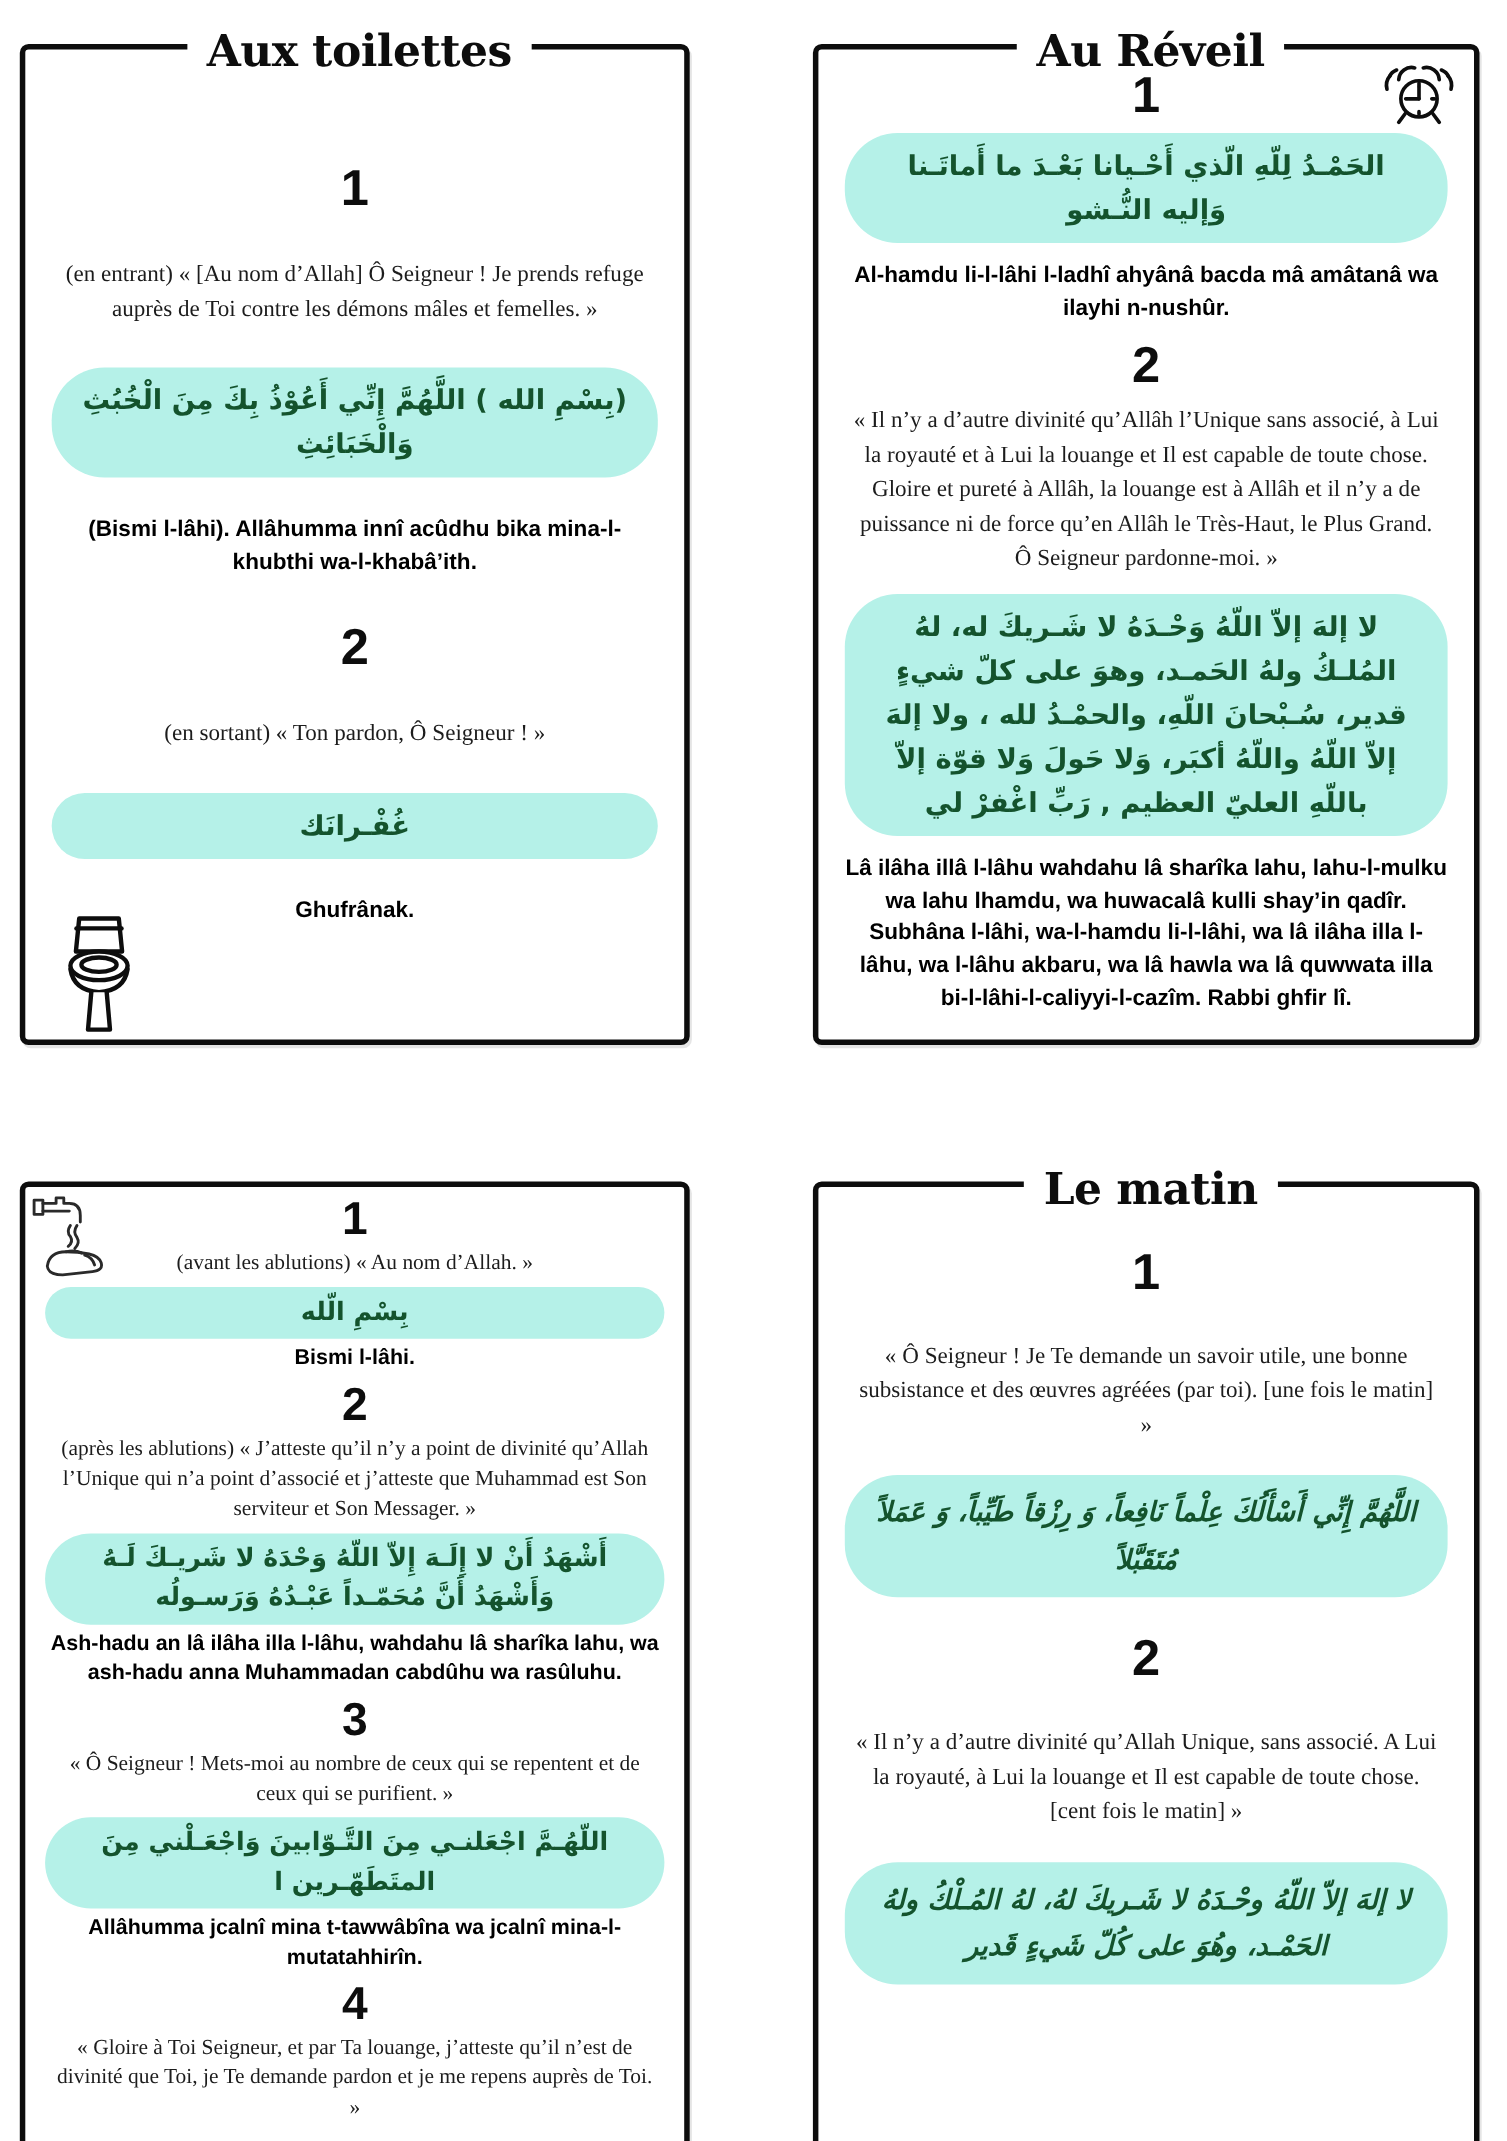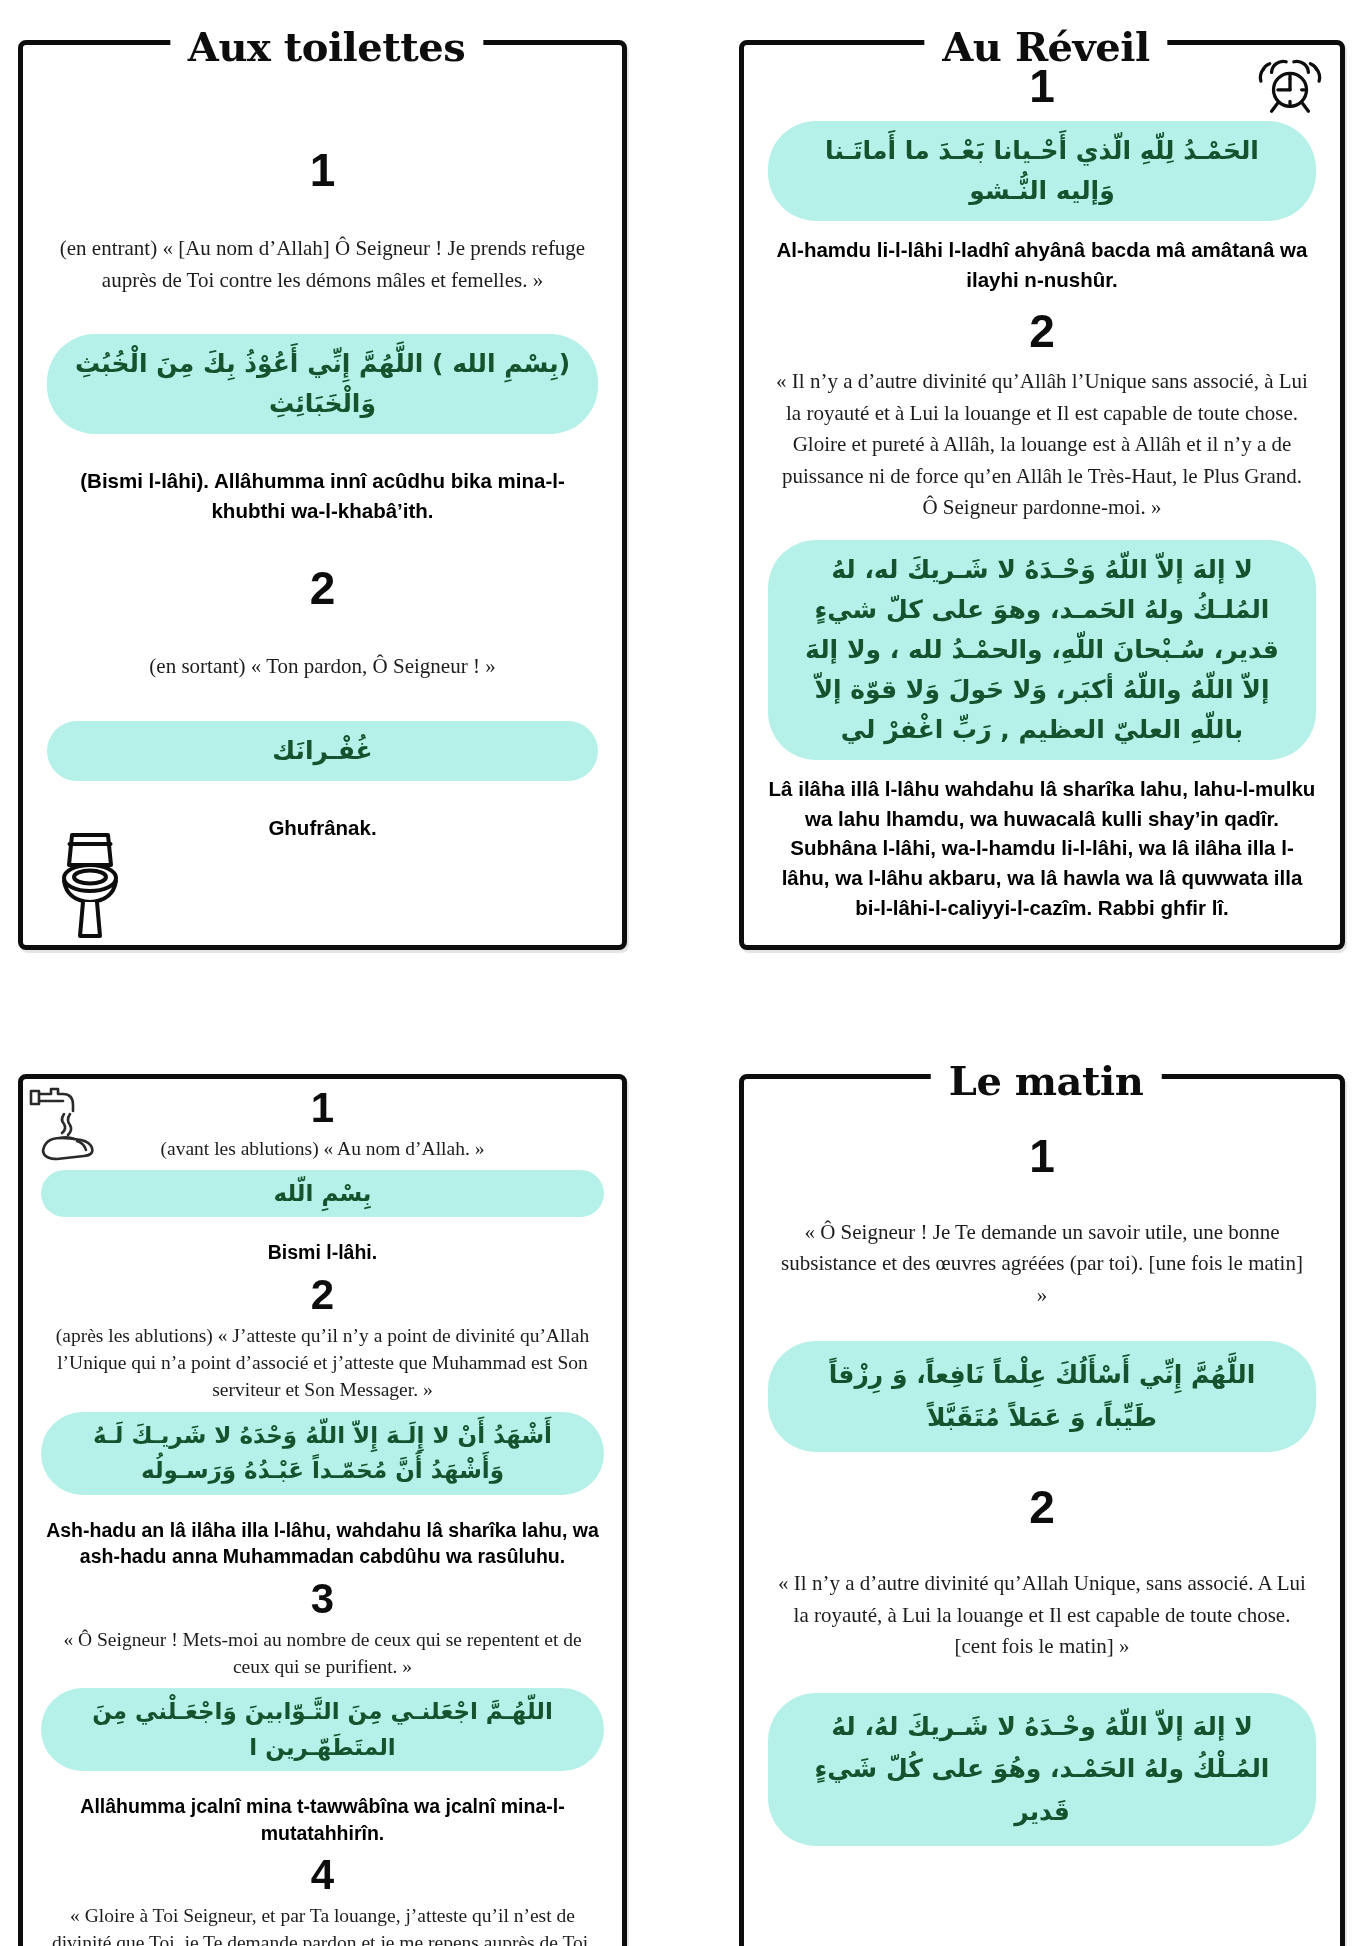--- a/index.html
+++ b/index.html
@@ -86,28 +86,28 @@
   .c0 .pill{margin-bottom:32px;}
 
   .c1 .sections{padding-top:4px;}
   .c1 .num{margin:14px 0 12px;}
   .c1 .fr{margin-bottom:16px;}
   .c1 .pill{margin-bottom:14px;}
 
   .c2 .sections{padding-top:0;padding-left:18px;padding-right:18px;}
   .c2 .num{margin:8px 0 6px;font-size:42px;}
   .c2 .fr{margin-bottom:8px;font-size:19.5px;line-height:1.4;}
-  .c2 .pill{margin-bottom:22px;padding:6px 18px;}
+  .c2 .pill{margin-bottom:4px;padding:6px 18px;}
   .c2 .ar{font-size:23px;line-height:1.55;}
   .c2 .tr{font-size:19.5px;line-height:1.35;margin-bottom:4px;}
 
   .c3 .sections{padding-top:22px;}
   .c3 .num{margin:32px 0 38px;}
   .c3 .fr{margin-bottom:30px;}
-  .c3 .pill{margin-bottom:30px;padding:13px 26px;}
+  .c3 .pill{margin-bottom:30px;padding:13px 26px;font-style:italic;}
   .c3 .ar{line-height:1.7;}
 
   
   .icon{position:absolute;display:block;line-height:0;z-index:1;}
   .icon svg{display:block;}
   .icon-toilet{left:30px;bottom:2px;}
   .icon-clock{right:16px;top:8px;}
   .icon-faucet{left:4px;top:2px;}
 </style>
 </head>

